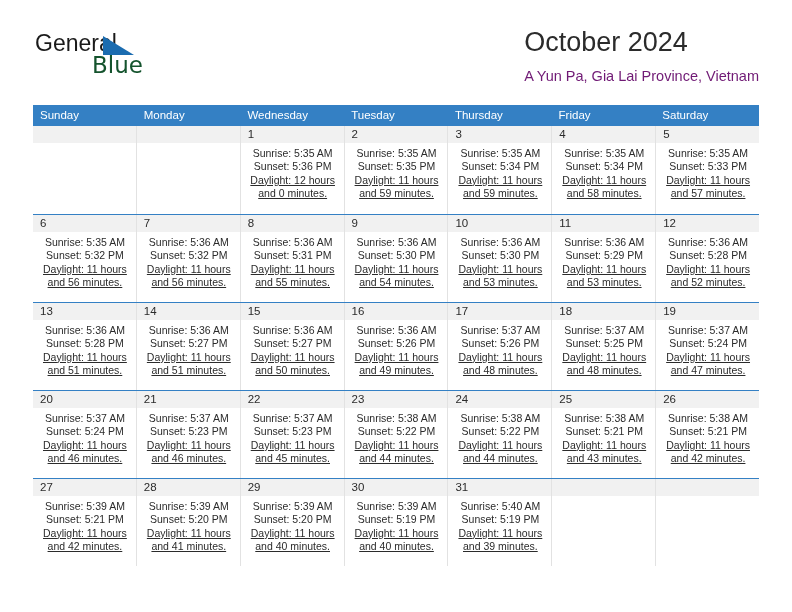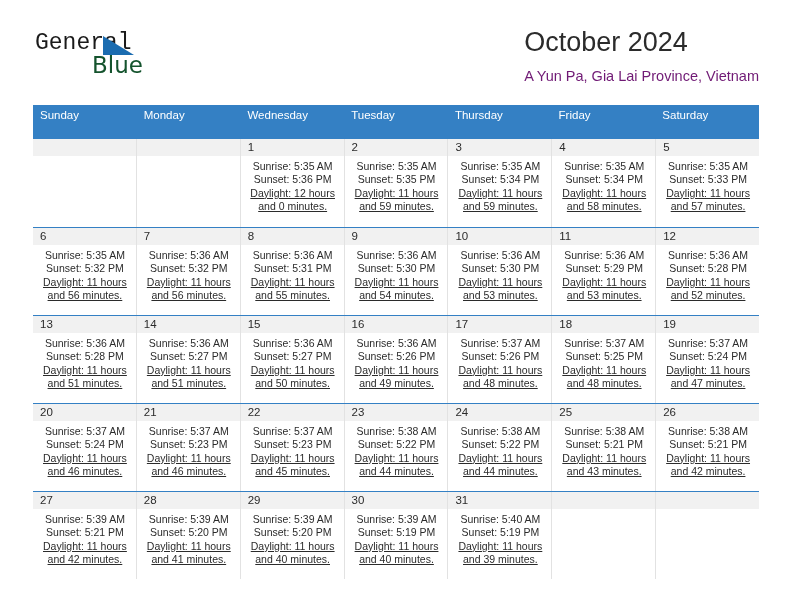--- a/index.html
+++ b/index.html
@@ -38,21 +38,21 @@
     width: 180px;
     height: 56px;
   }
   .logo-general {
     position: absolute;
     left: 2px;
     top: 0px;
     font-size: 23px;
     letter-spacing: 0px;
     color: #1a1a1a;
-    font-family: Liberation Mono, monospace;
+    font-family: Liberation Sans, sans-serif;
   }
   .logo-blue {
     position: absolute;
     left: 59px;
     top: 22px;
     font-size: 23px;
     color: #14532d;
     font-family: "DejaVu Sans", sans-serif;
   }
   .logo-triangle {
@@ -90,21 +90,21 @@
   .calendar {
     position: absolute;
     left: 33px;
     top: 105px;
     width: 726px;
   }
 
   .weekdays {
     display: flex;
     background: #3480c4;
-    height: 34px;
+    height: 21px;
   }
   .weekday {
     flex: 1 1 0;
     color: #ffffff;
     font-size: 11.5px;
     line-height: 21px;
     padding-left: 7px;
     box-sizing: border-box;
     white-space: nowrap;
   }

